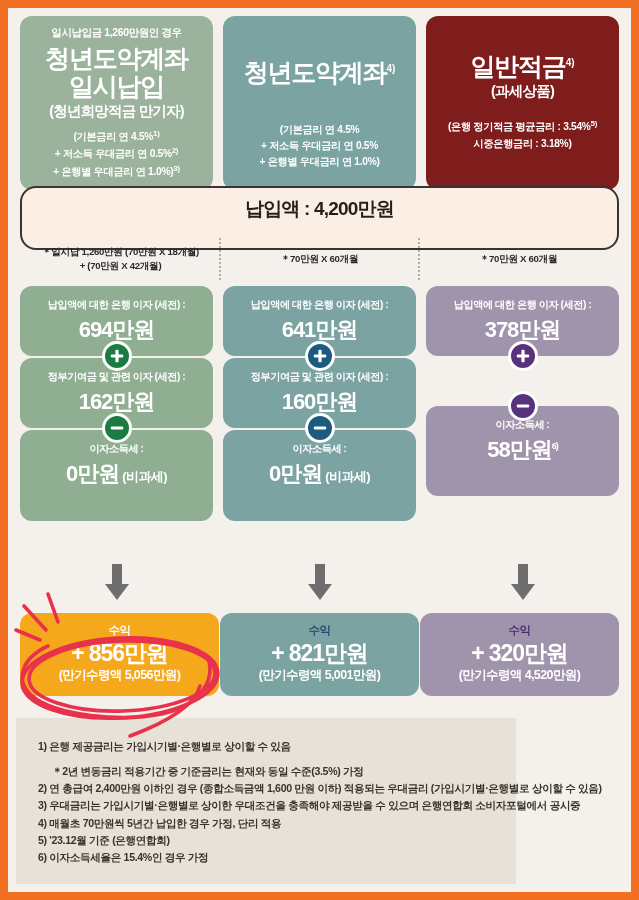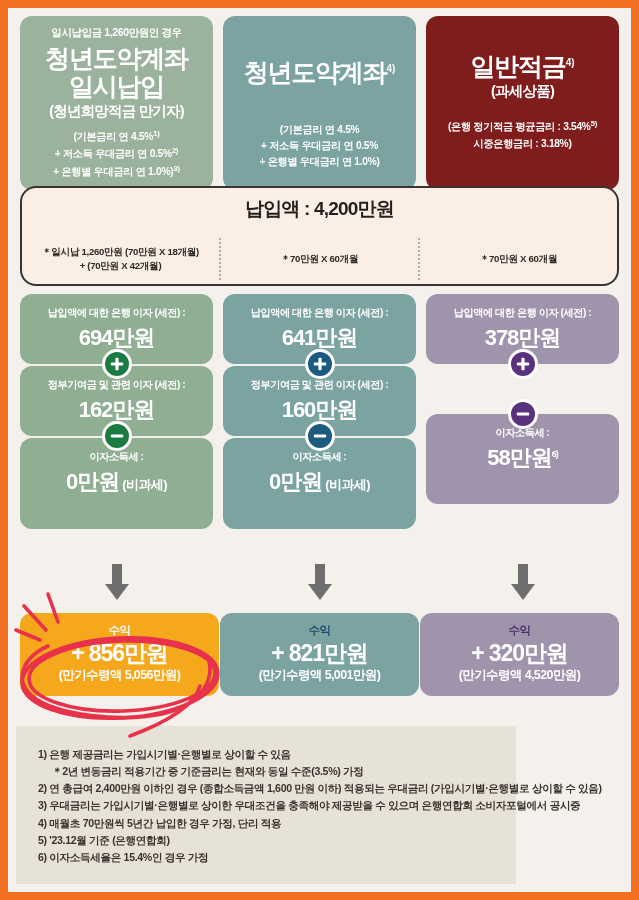--- a/index.html
+++ b/index.html
@@ -76,21 +76,21 @@
   .hcard-rates .sup { font-size: 8px; vertical-align: super; }
   .hcard.teal   .hcard-title { margin-top: 32px; }
   .hcard.teal   .hcard-rates { margin-bottom: 28px; }
   .hcard.purple .hcard-title { margin-top: 26px; }
   .hcard.purple .hcard-rates { margin-bottom: 28px; }
 
   
   .banner {
     position: absolute;
     left: 12px; top: 178px;
-    width: 599px; height: 100px;
+    width: 599px; height: 64px;
     background: #fbeee4;
     border: 2px solid #3a3330;
     border-radius: 16px;
     padding-top: 8px;
   }
   .banner-title {
     text-align: center;
     font-size: 19px;
     font-weight: bold;
     letter-spacing: -0.8px;
@@ -114,21 +114,21 @@
     justify-content: center;
   }
   .banner-col + .banner-col { border-left: 2px dotted #b9ada3; }
 
   
   .calc-row {
     display: flex;
     gap: 10px;
     padding: 0 12px;
     position: absolute;
-    top: 278px; left: 0; width: 623px; margin-top: 8px;
+    top: 278px; left: 0; width: 623px;
   }
   .calc-col { flex: 1; position: relative; }
   .cbox {
     border-radius: 12px;
     text-align: center;
     color: #ffffff;
     padding: 12px 6px 14px 6px;
     position: relative;
   }
   .cbox.green  { background: #8fae92; }
@@ -248,21 +248,21 @@
     padding: 20px 22px 18px 22px;
   }
   .fn {
     font-size: 10.6px;
     font-weight: bold;
     color: #3a322c;
     line-height: 1.62;
     letter-spacing: -0.35px;
     white-space: nowrap;
   }
-  .fn.indent { padding-left: 14px; }
+  .fn.indent { padding-left: 14px; margin-top: 8px; }
 </style>
 </head>
 <body>
 
 <div class="page">
 
   <div class="header-row">
 
     <div class="hcard green">
       <div class="hcard-kicker">일시납입금 1,260만원인 경우</div>

